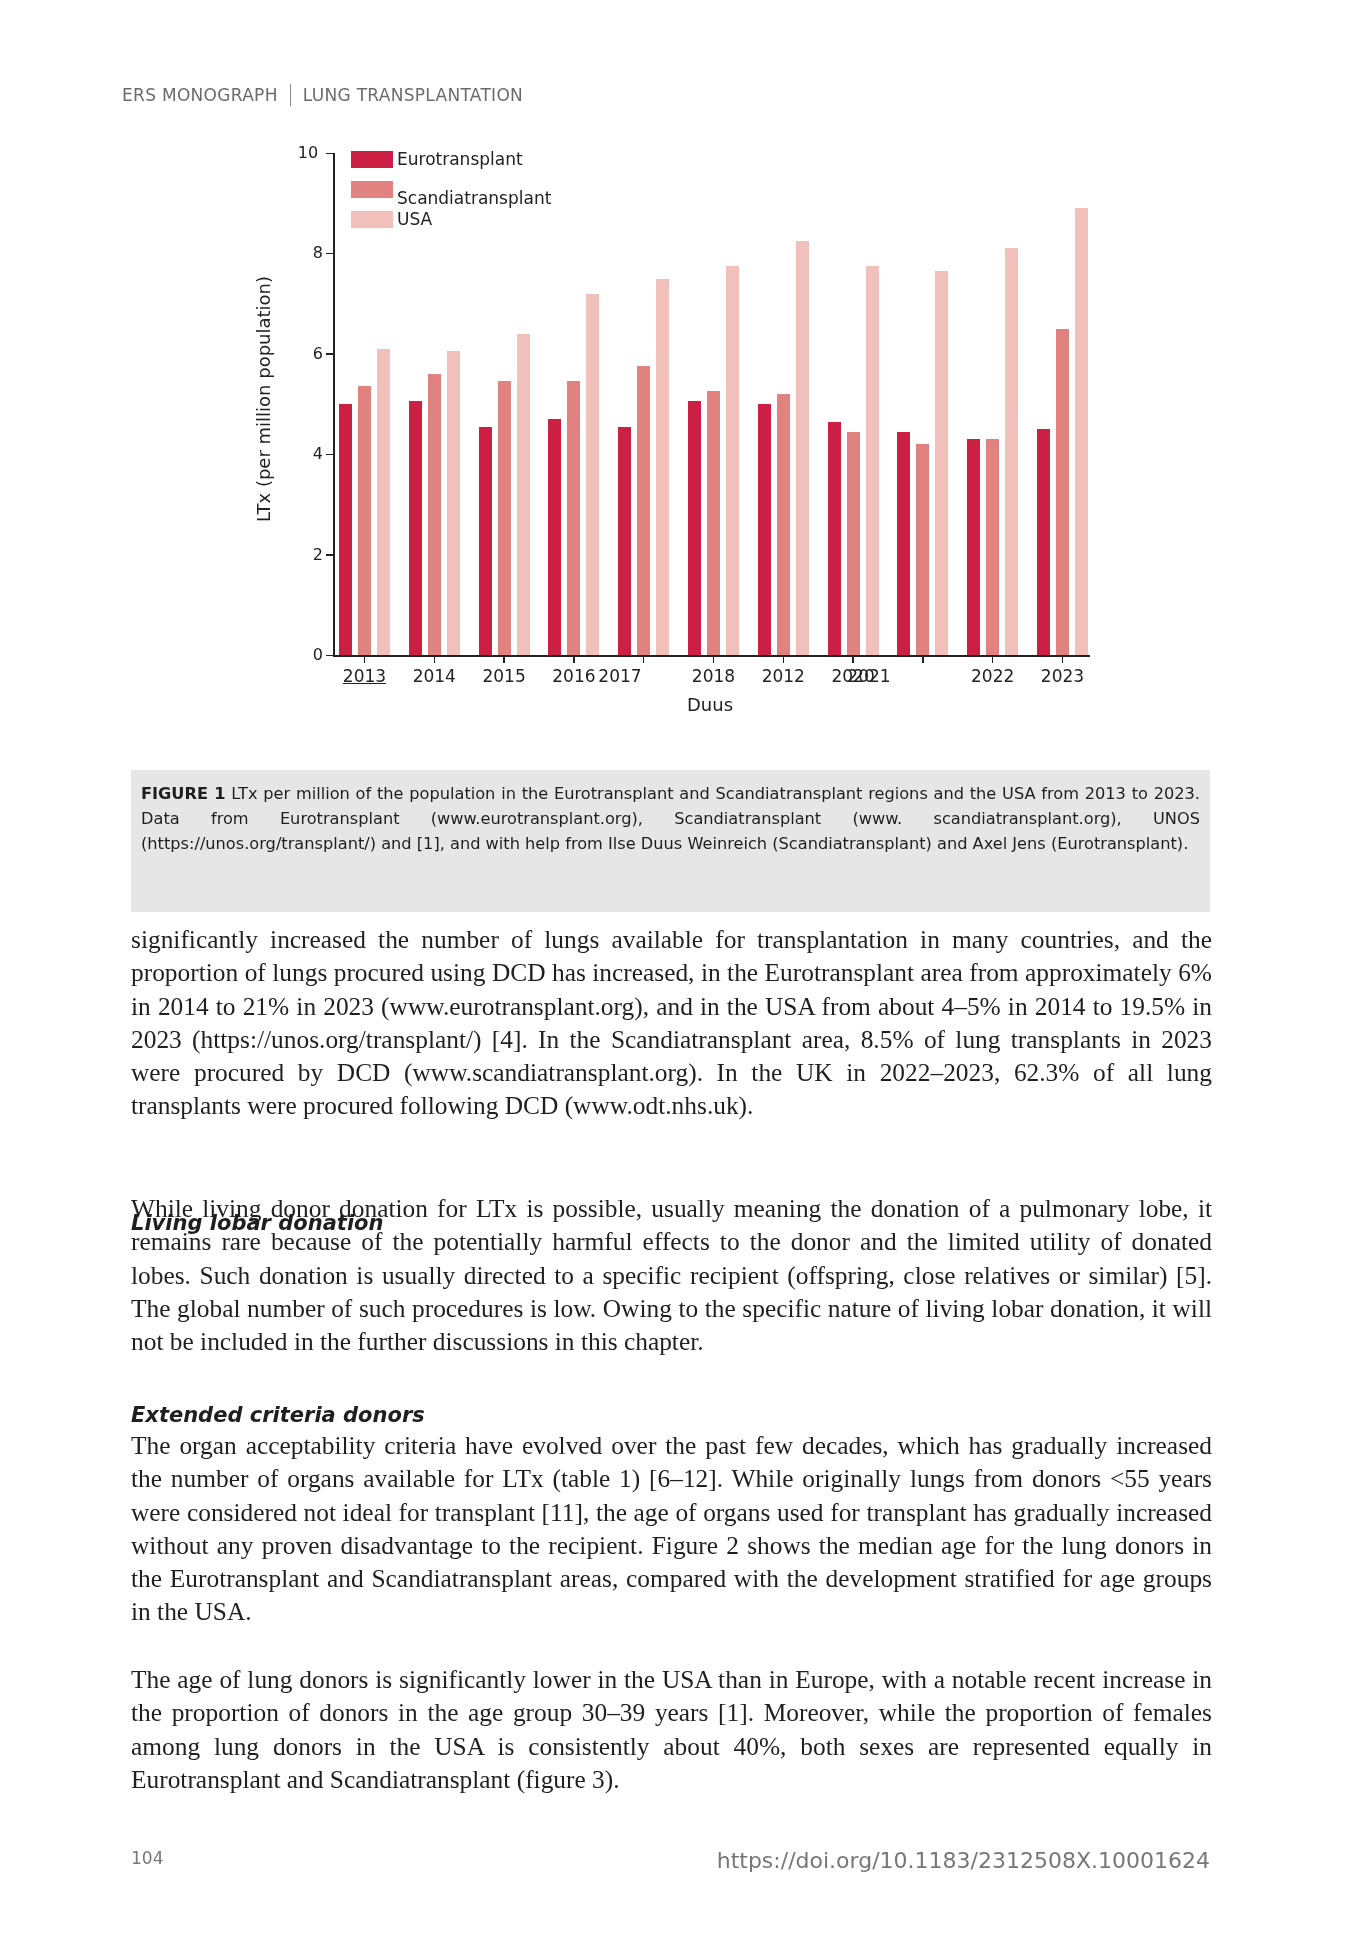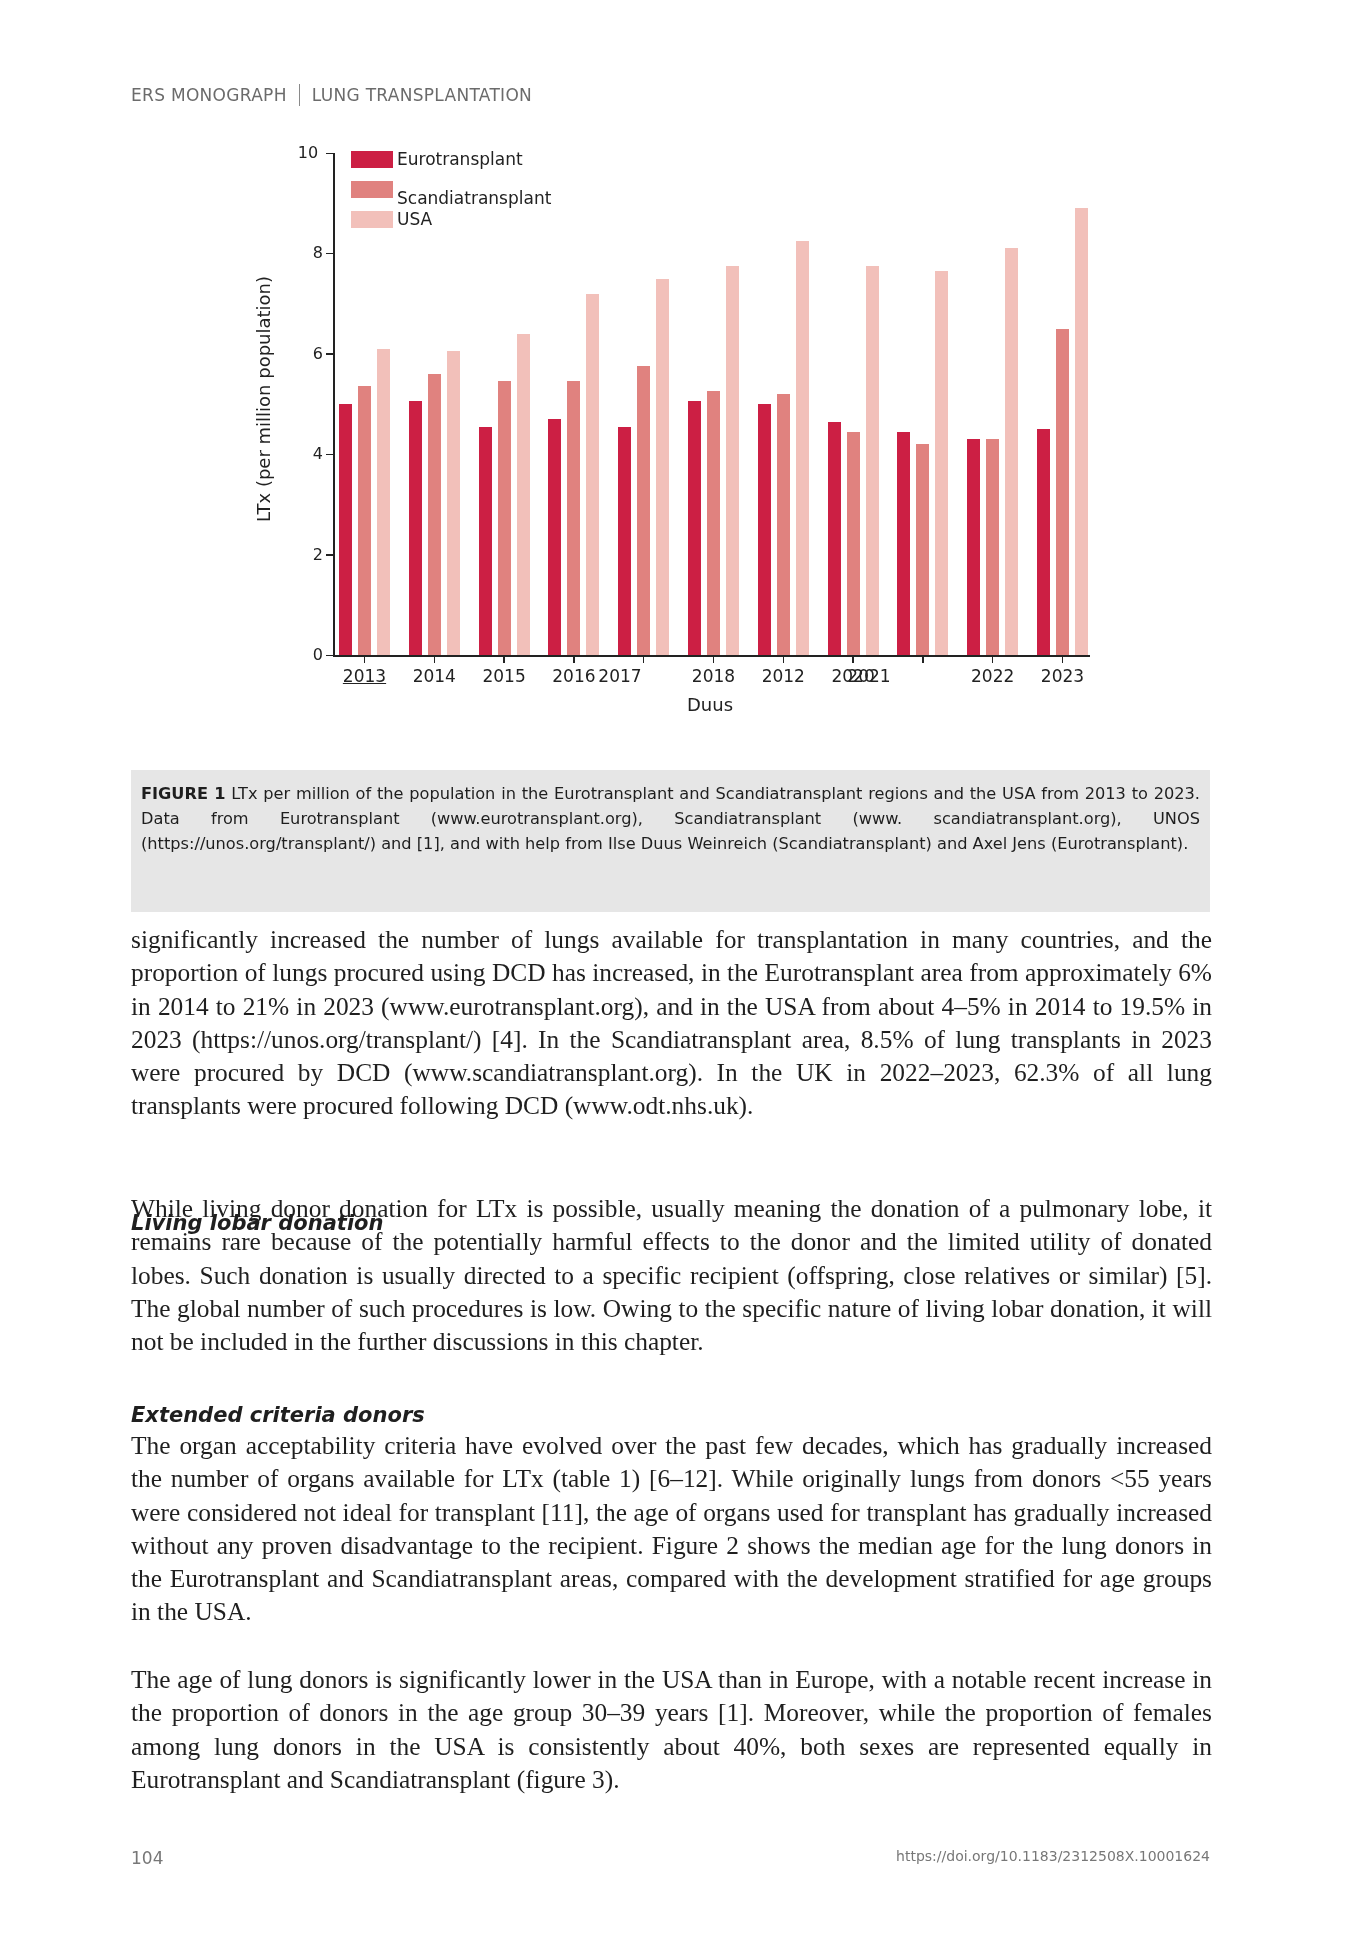--- a/index.html
+++ b/index.html
@@ -1,19 +1,19 @@
 <!DOCTYPE html>
 <html><head>
 <meta charset="utf-8">
 <style>
   html, body { margin: 0; padding: 0; background: #ffffff; }
   body { width: 1348px; height: 1959px; position: relative; overflow: hidden; }
   .page { position: absolute; left: 0; top: 0; width: 1348px; height: 1959px; background: #fff; }
   .running-head {
-    position: absolute; left: 131px; top: 84px;
+    position: absolute; left: 122px; top: 84px;
     font-family: "DejaVu Sans", sans-serif; font-size: 17px; letter-spacing: 0.3px;
     color: #6b6b6b; white-space: nowrap;
   }
   .running-head .sep { display: inline-block; width: 1px; height: 22px; background: #8a8a8a; vertical-align: -5px; margin: 0 12px; }
 
   .chart { position: absolute; left: 0; top: 0; width: 1348px; height: 740px; }
   .y-axis-line { position: absolute; left: 333px; top: 153px; width: 1.5px; height: 503px; background: #222; }
   .x-axis-line { position: absolute; left: 333px; top: 655px; width: 757px; height: 1.5px; background: #222; }
   .y-tick { position: absolute; width: 7px; height: 1.5px; background: #222; left: 326px; }
   .y-tick-label {
@@ -61,21 +61,21 @@
     position: absolute; left: 131px;
     font-family: "DejaVu Sans", sans-serif; font-style: italic; font-size: 21px;
     color: #1f1f1f; margin: 0;
   }
   .footer-page {
     position: absolute; left: 131px; top: 1848px;
     font-family: "DejaVu Sans", sans-serif; font-size: 17px; color: #777;
   }
   .footer-doi {
     position: absolute; right: 138px; top: 1848px;
-    font-family: "DejaVu Sans", sans-serif; font-size: 14px; color: #777;
+    font-family: "DejaVu Sans", sans-serif; font-size: 22px; color: #777;
   }
 </style>
 </head>
 <body>
 
 <div class="page">
 
   <div class="running-head">
     <span>ERS MONOGRAPH</span><span class="sep"></span><span>LUNG TRANSPLANTATION</span>
   </div>

